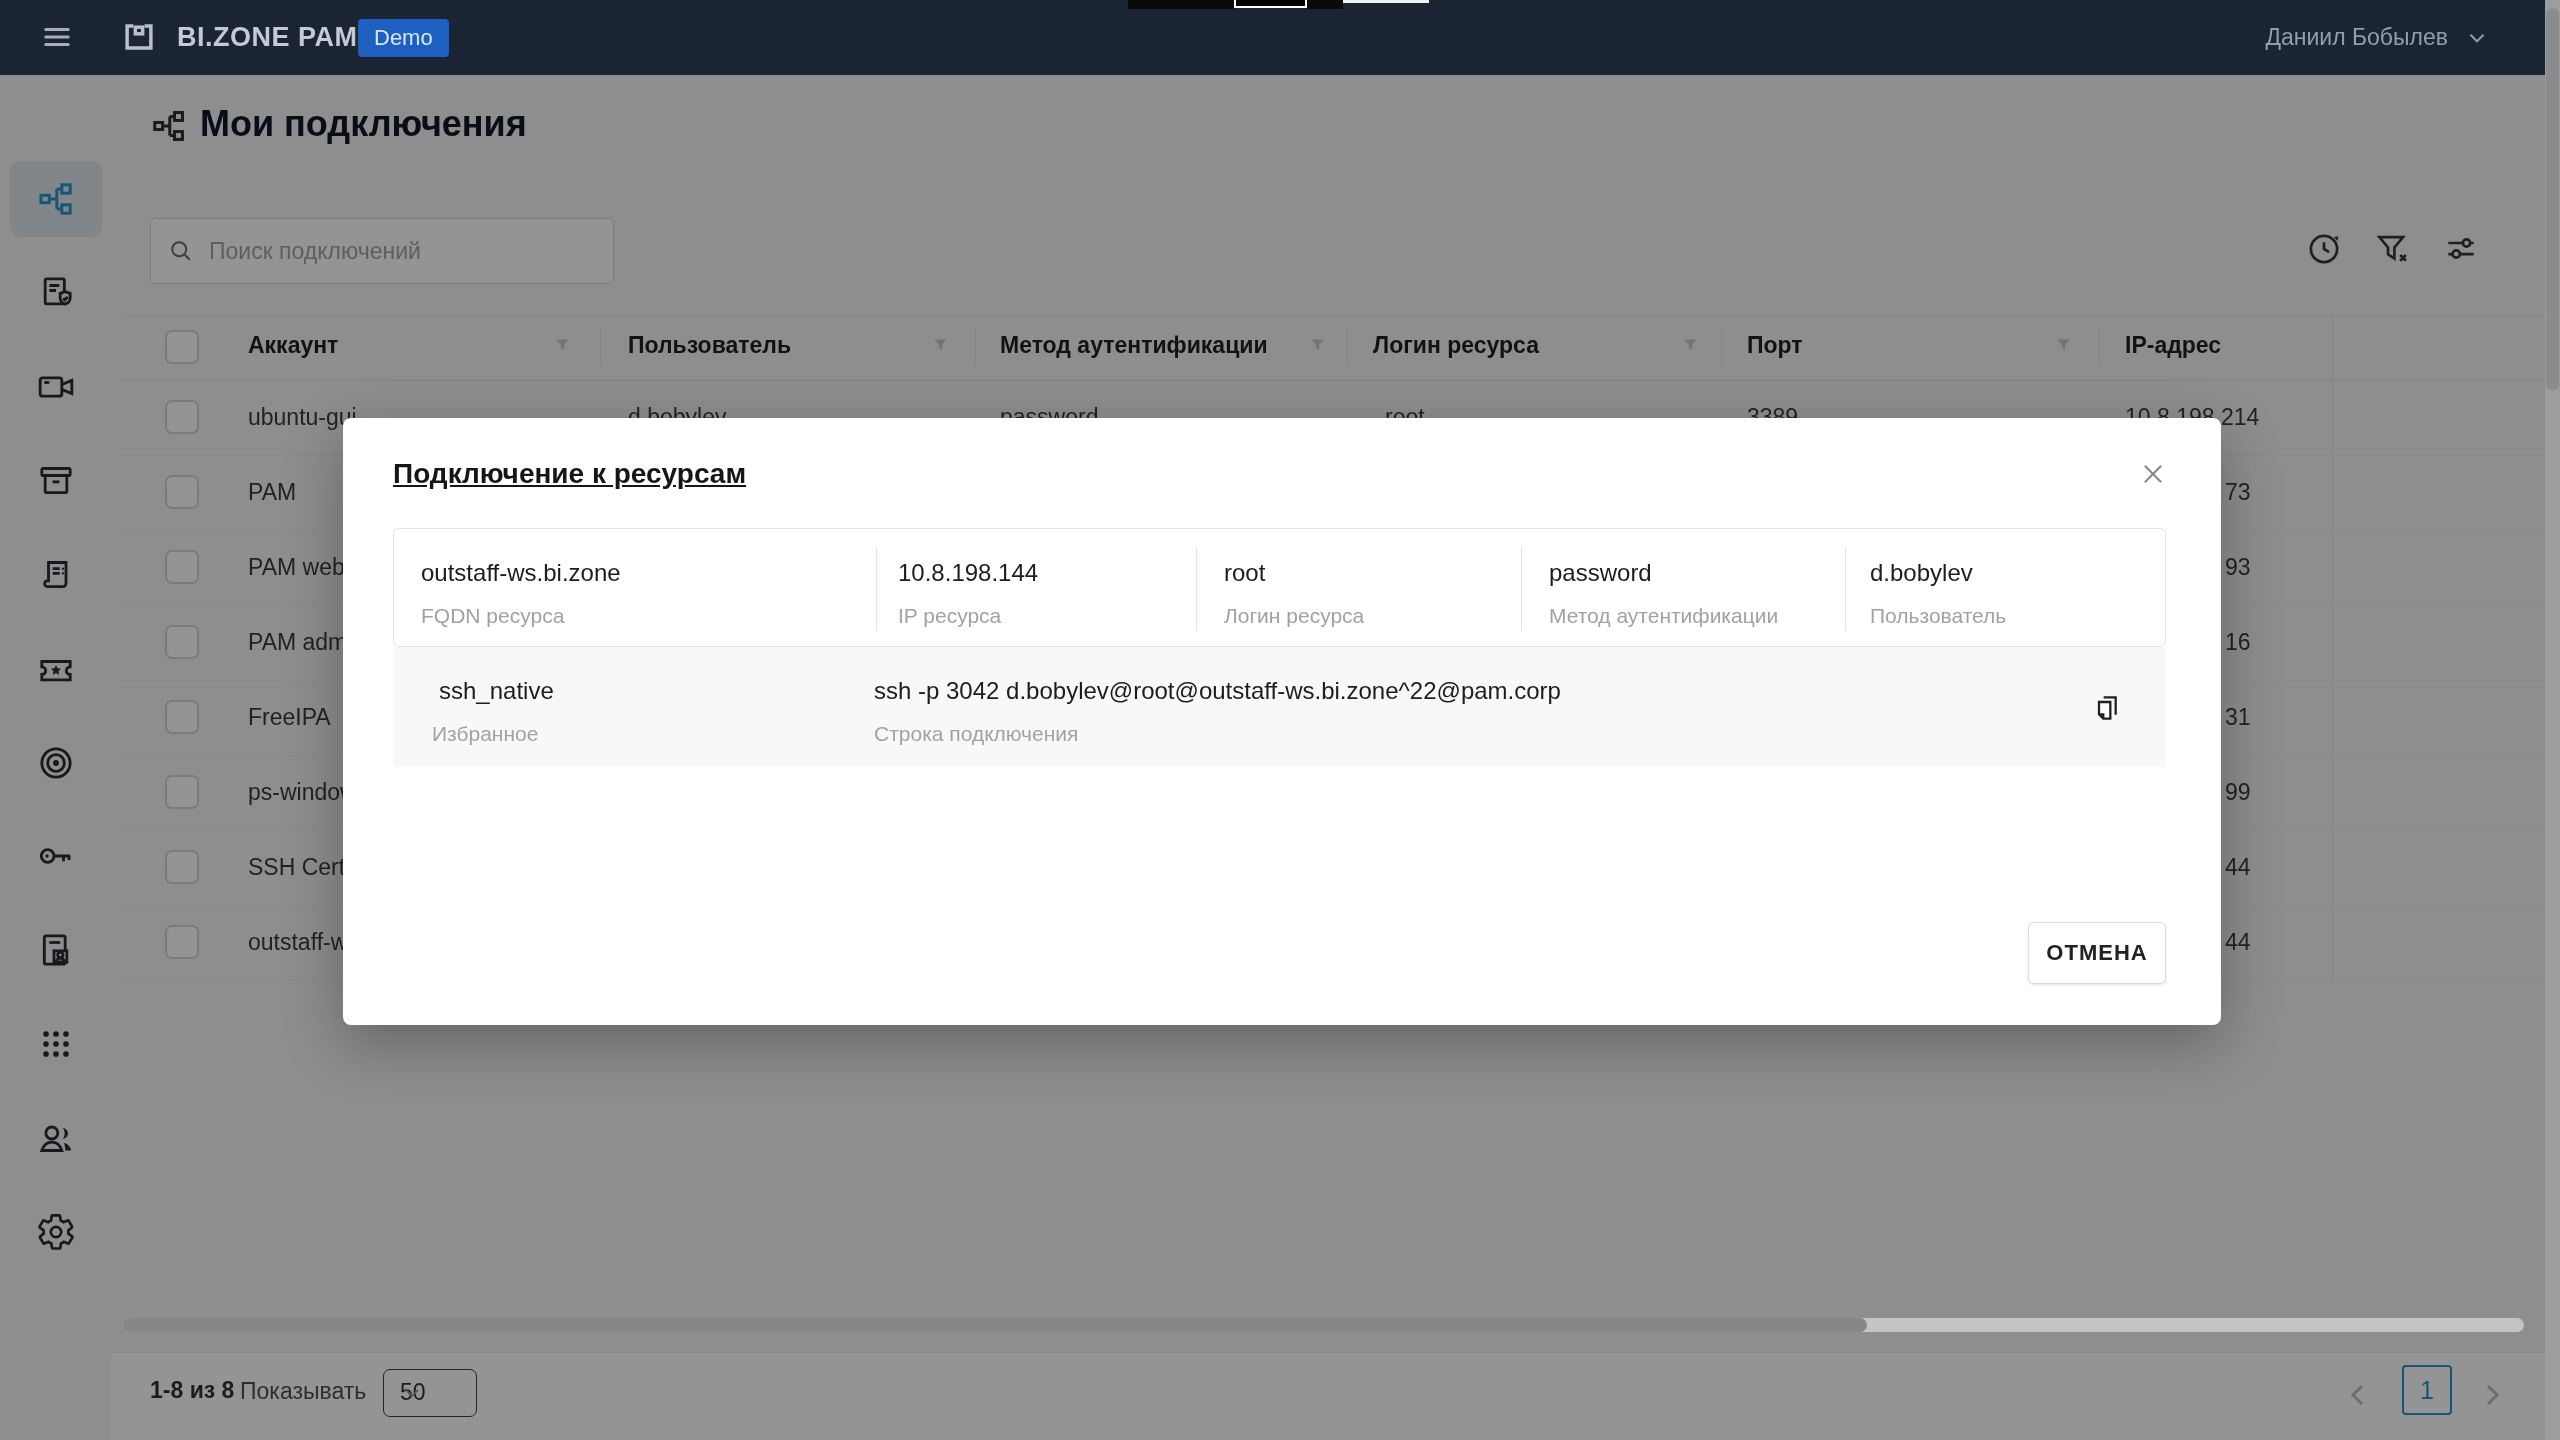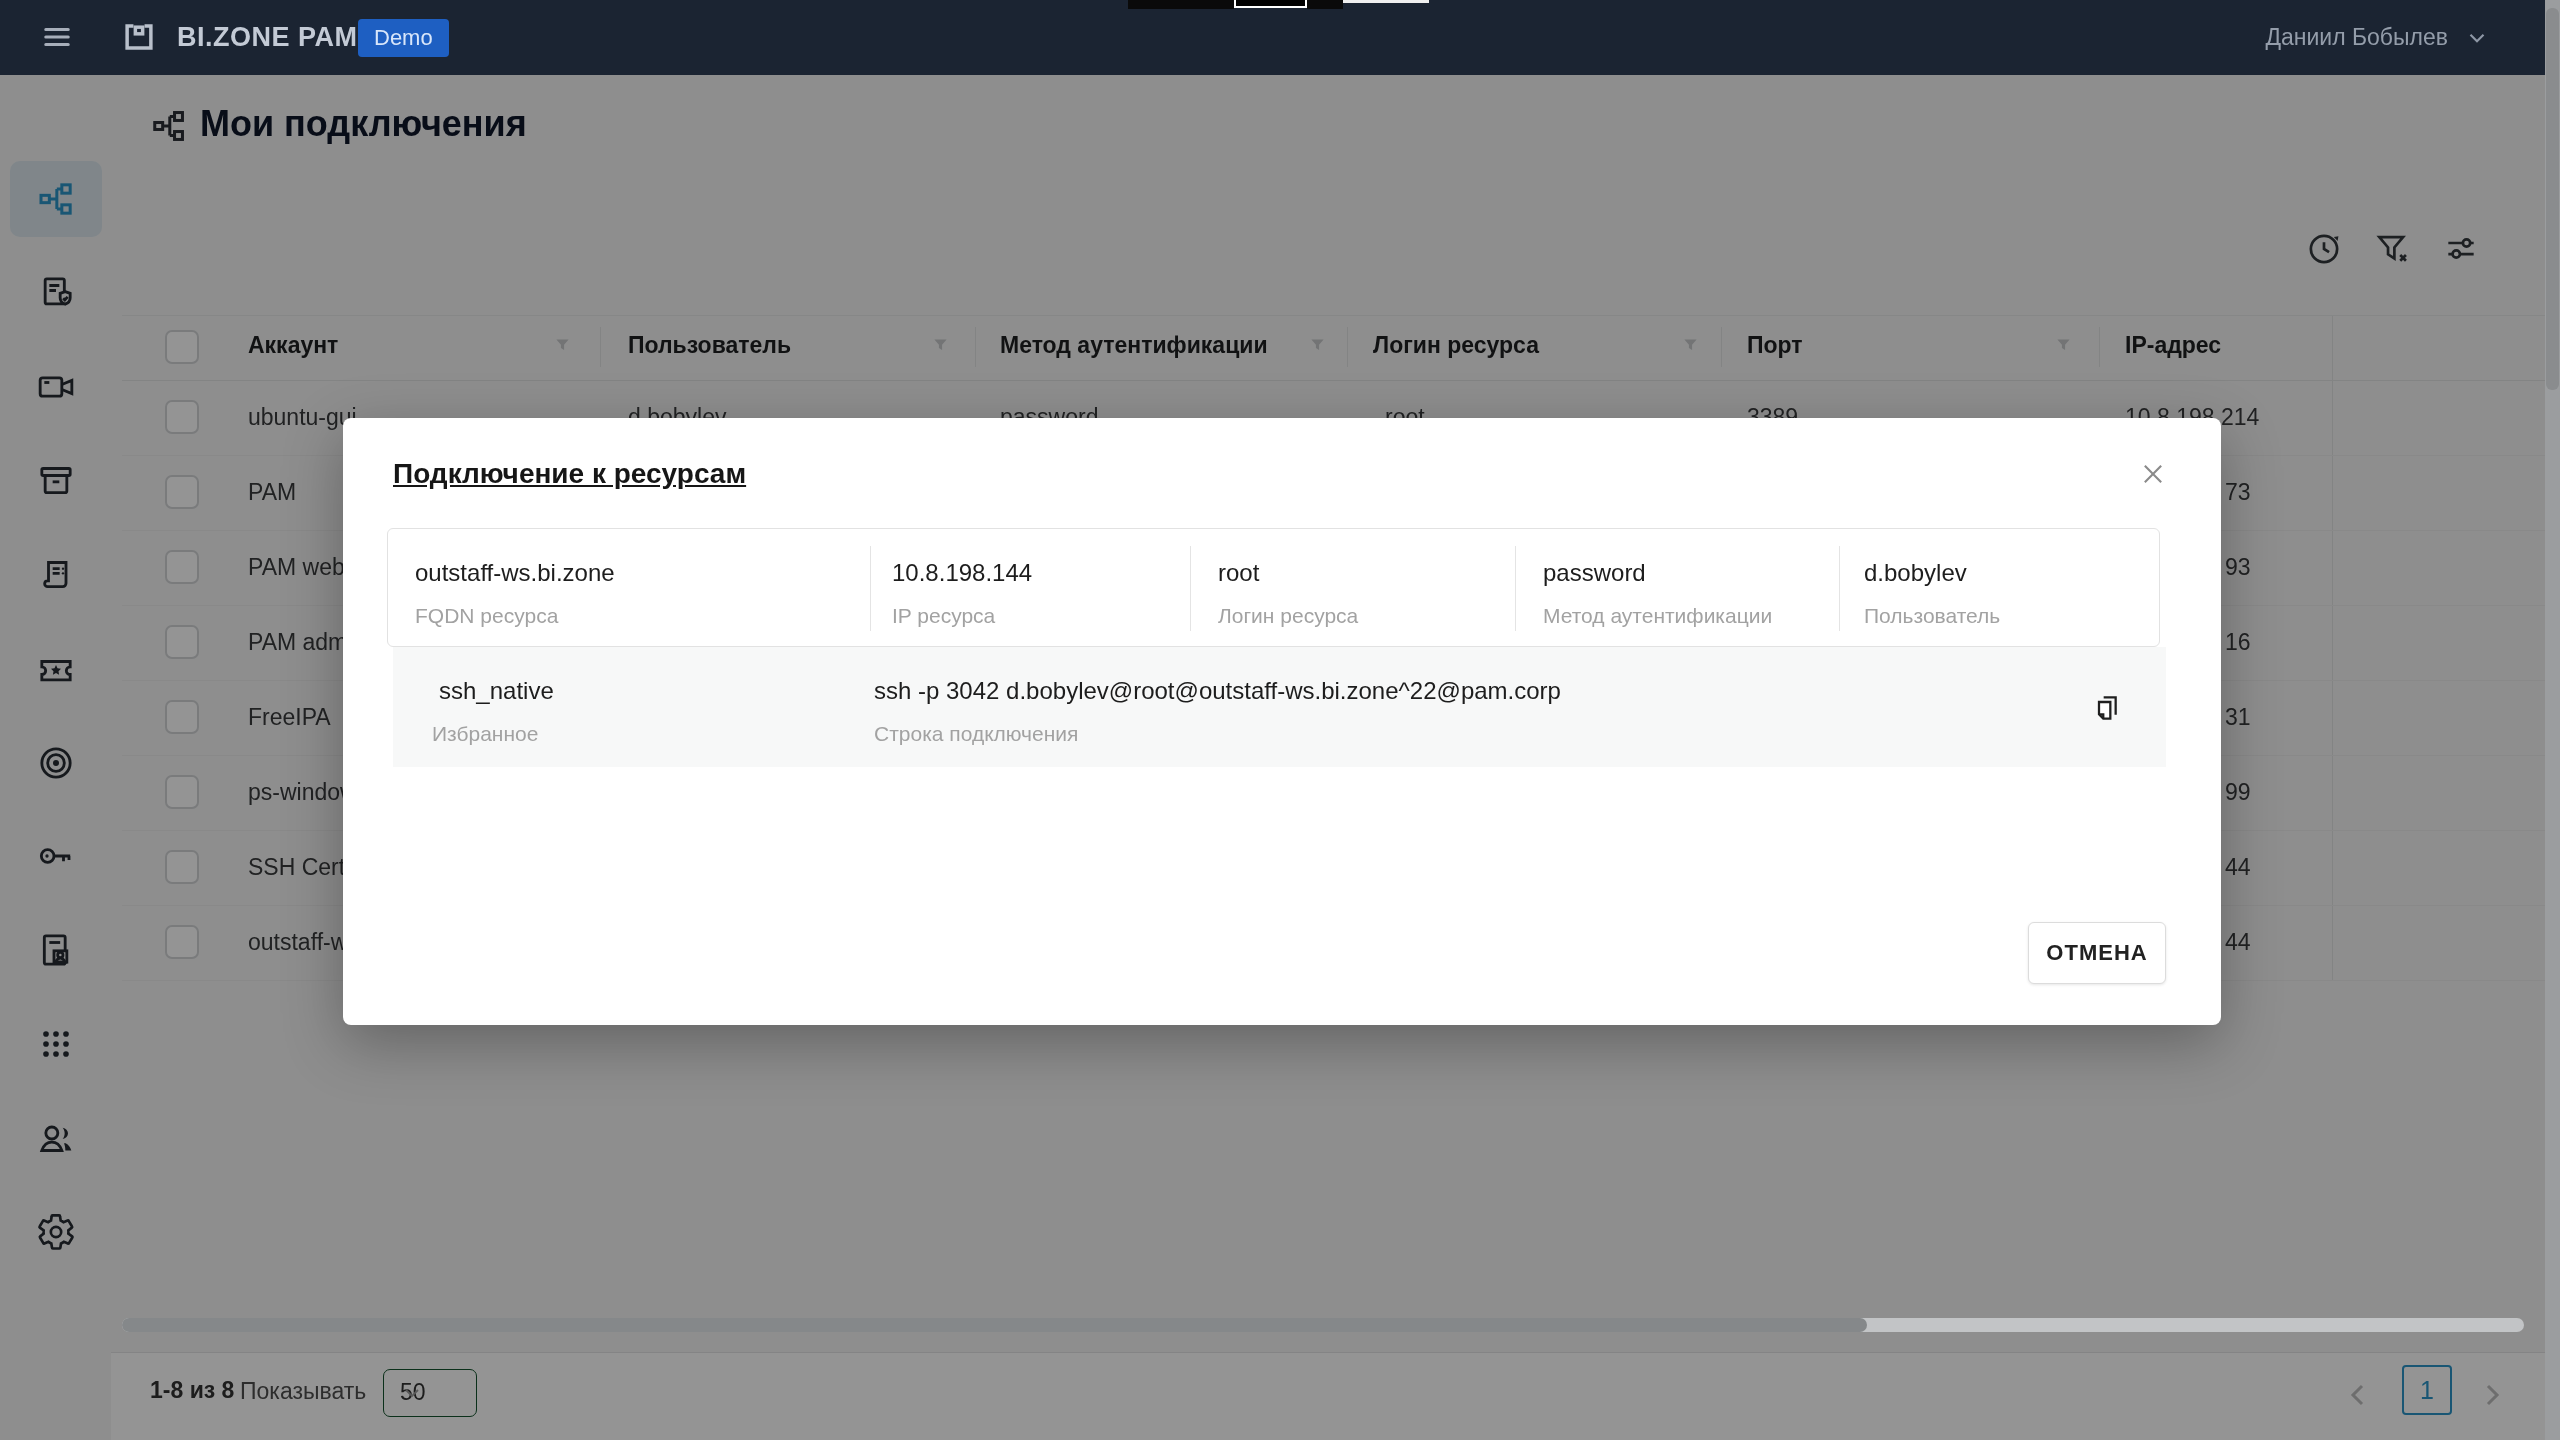--- a/index.html
+++ b/index.html
@@ -56,21 +56,21 @@
   #pager-prev{position:absolute;left:2230px;top:24px;cursor:pointer;}
   #pager-next{position:absolute;left:2362px;top:24px;cursor:pointer;}
   #pager-page{position:absolute;left:2291px;top:12px;width:50px;height:50px;border:2px solid #2b95c8;border-radius:4px;
     box-sizing:border-box;color:#2b95c8;font-size:25px;display:flex;align-items:center;justify-content:center;cursor:pointer;}
   
   #overlay{position:absolute;left:0;top:75px;width:2560px;height:1365px;background:rgba(0,0,0,.42);z-index:50;}
   #modal{position:absolute;left:343px;top:418px;width:1878px;height:607px;background:#fff;border-radius:8px;
     box-shadow:0 18px 60px rgba(0,0,0,.3);z-index:60;}
   #modal-title{position:absolute;left:50px;top:40px;font-size:28px;font-weight:700;color:#161616;text-decoration:underline;}
   #modal-close{position:absolute;right:52px;top:42px;width:30px;height:30px;cursor:pointer;}
-  #modal-card{position:absolute;left:44px;top:110px;width:1773px;height:119px;border:1px solid #e2e2e2;
+  #modal-card{position:absolute;left:50px;top:110px;width:1773px;height:119px;border:1px solid #e2e2e2;
     border-radius:6px;box-sizing:border-box;background:#fff;}
   .f-val{position:absolute;top:30px;font-size:24px;color:#1d1d1d;}
   .f-lab{position:absolute;top:75px;font-size:21px;color:#a2a2a2;}
   .f-div{position:absolute;top:17px;width:1px;height:85px;background:#e4e4e4;}
   #modal-row2{position:absolute;left:50px;top:229px;width:1773px;height:120px;background:#f7f8f8;}
   #copy-btn{position:absolute;left:1698px;top:45px;width:32px;height:32px;cursor:pointer;}
   #cancel-btn{position:absolute;right:55px;bottom:41px;width:136px;height:60px;background:#fff;border:1px solid #dcdcdc;
     border-radius:6px;box-shadow:0 1px 3px rgba(0,0,0,.1);font-size:22px;font-weight:700;letter-spacing:1px;color:#222;
     display:flex;align-items:center;justify-content:center;cursor:pointer;}
   svg{display:block;}
@@ -234,20 +234,29 @@
   <div class="abs" style="left:39px;top:32px;">
     <svg width="38" height="38" viewBox="0 0 24 24" fill="none" stroke="#2b2f36" stroke-width="1.9">
       <rect x="3" y="9.8" width="5" height="4.4"></rect>
         <rect x="15.5" y="3.5" width="5" height="5"></rect>
       <rect x="15.5" y="15.5" width="5" height="5"></rect>
         <path d="M8 12h4.5M12.5 6v12M12.5 6h3M12.5 18h3"></path>
       </svg>
   </div>
   <div id="page-title">Мои подключения</div>
 
+  <div id="search-box">
+    <span class="abs" style="left:16px;top:18px;">
+      <svg width="28" height="28" viewBox="0 0 24 24" fill="none" stroke="#6f6f6f" stroke-width="1.8">
+        <circle cx="10.5" cy="10.5" r="6"></circle>
+          <path d="M15 15l4.5 4.5"></path>
+        </svg>
+    </span>
+    <input id="search-input" placeholder="Поиск подключений" style="">
+  </div>
   <div class="toolbar-icon" style="left:2191px;">
     <svg width="38" height="38" viewBox="0 0 24 24" fill="none" stroke="#33373c" stroke-width="1.7">
       <circle cx="12" cy="12" r="8.3"></circle>
         <path d="M12 7.8V12l3.2 2"></path>
       <path d="M18.2 4.4l2.9-.4-.5 2.9z" fill="#33373c" stroke="none"></path>
       </svg>
   </div>
   <div class="toolbar-icon" style="left:2259px;">
     <svg width="38" height="38" viewBox="0 0 24 24" fill="none" stroke="#33373c" stroke-width="1.7">
       <path d="M4 4.5h15l-5.5 6.5v7l-4-2.6v-4.4z"></path>

